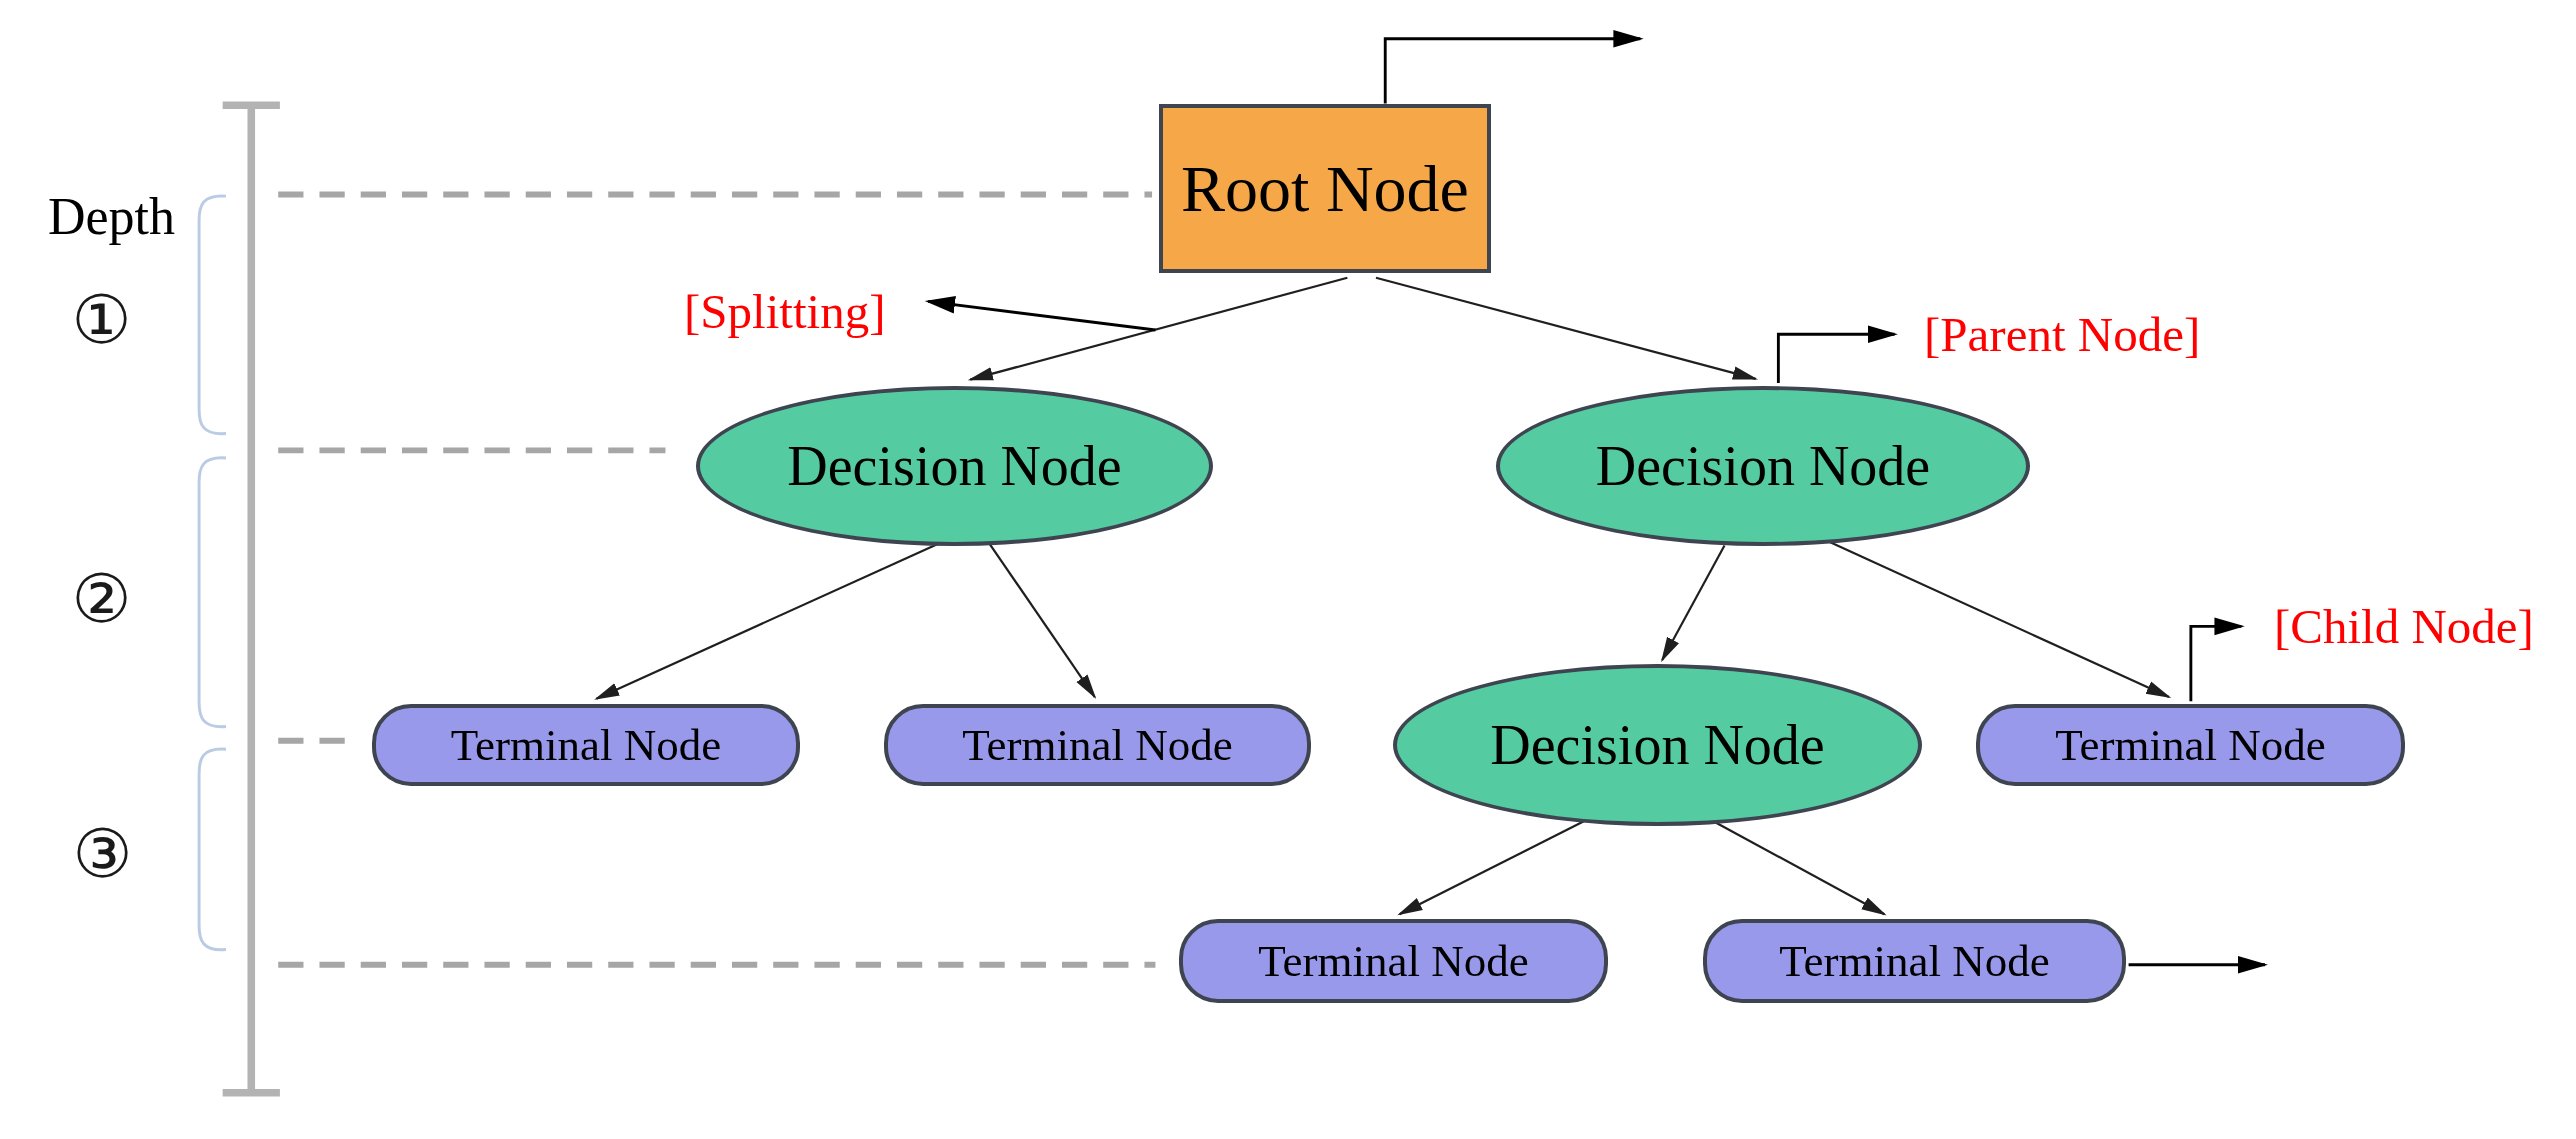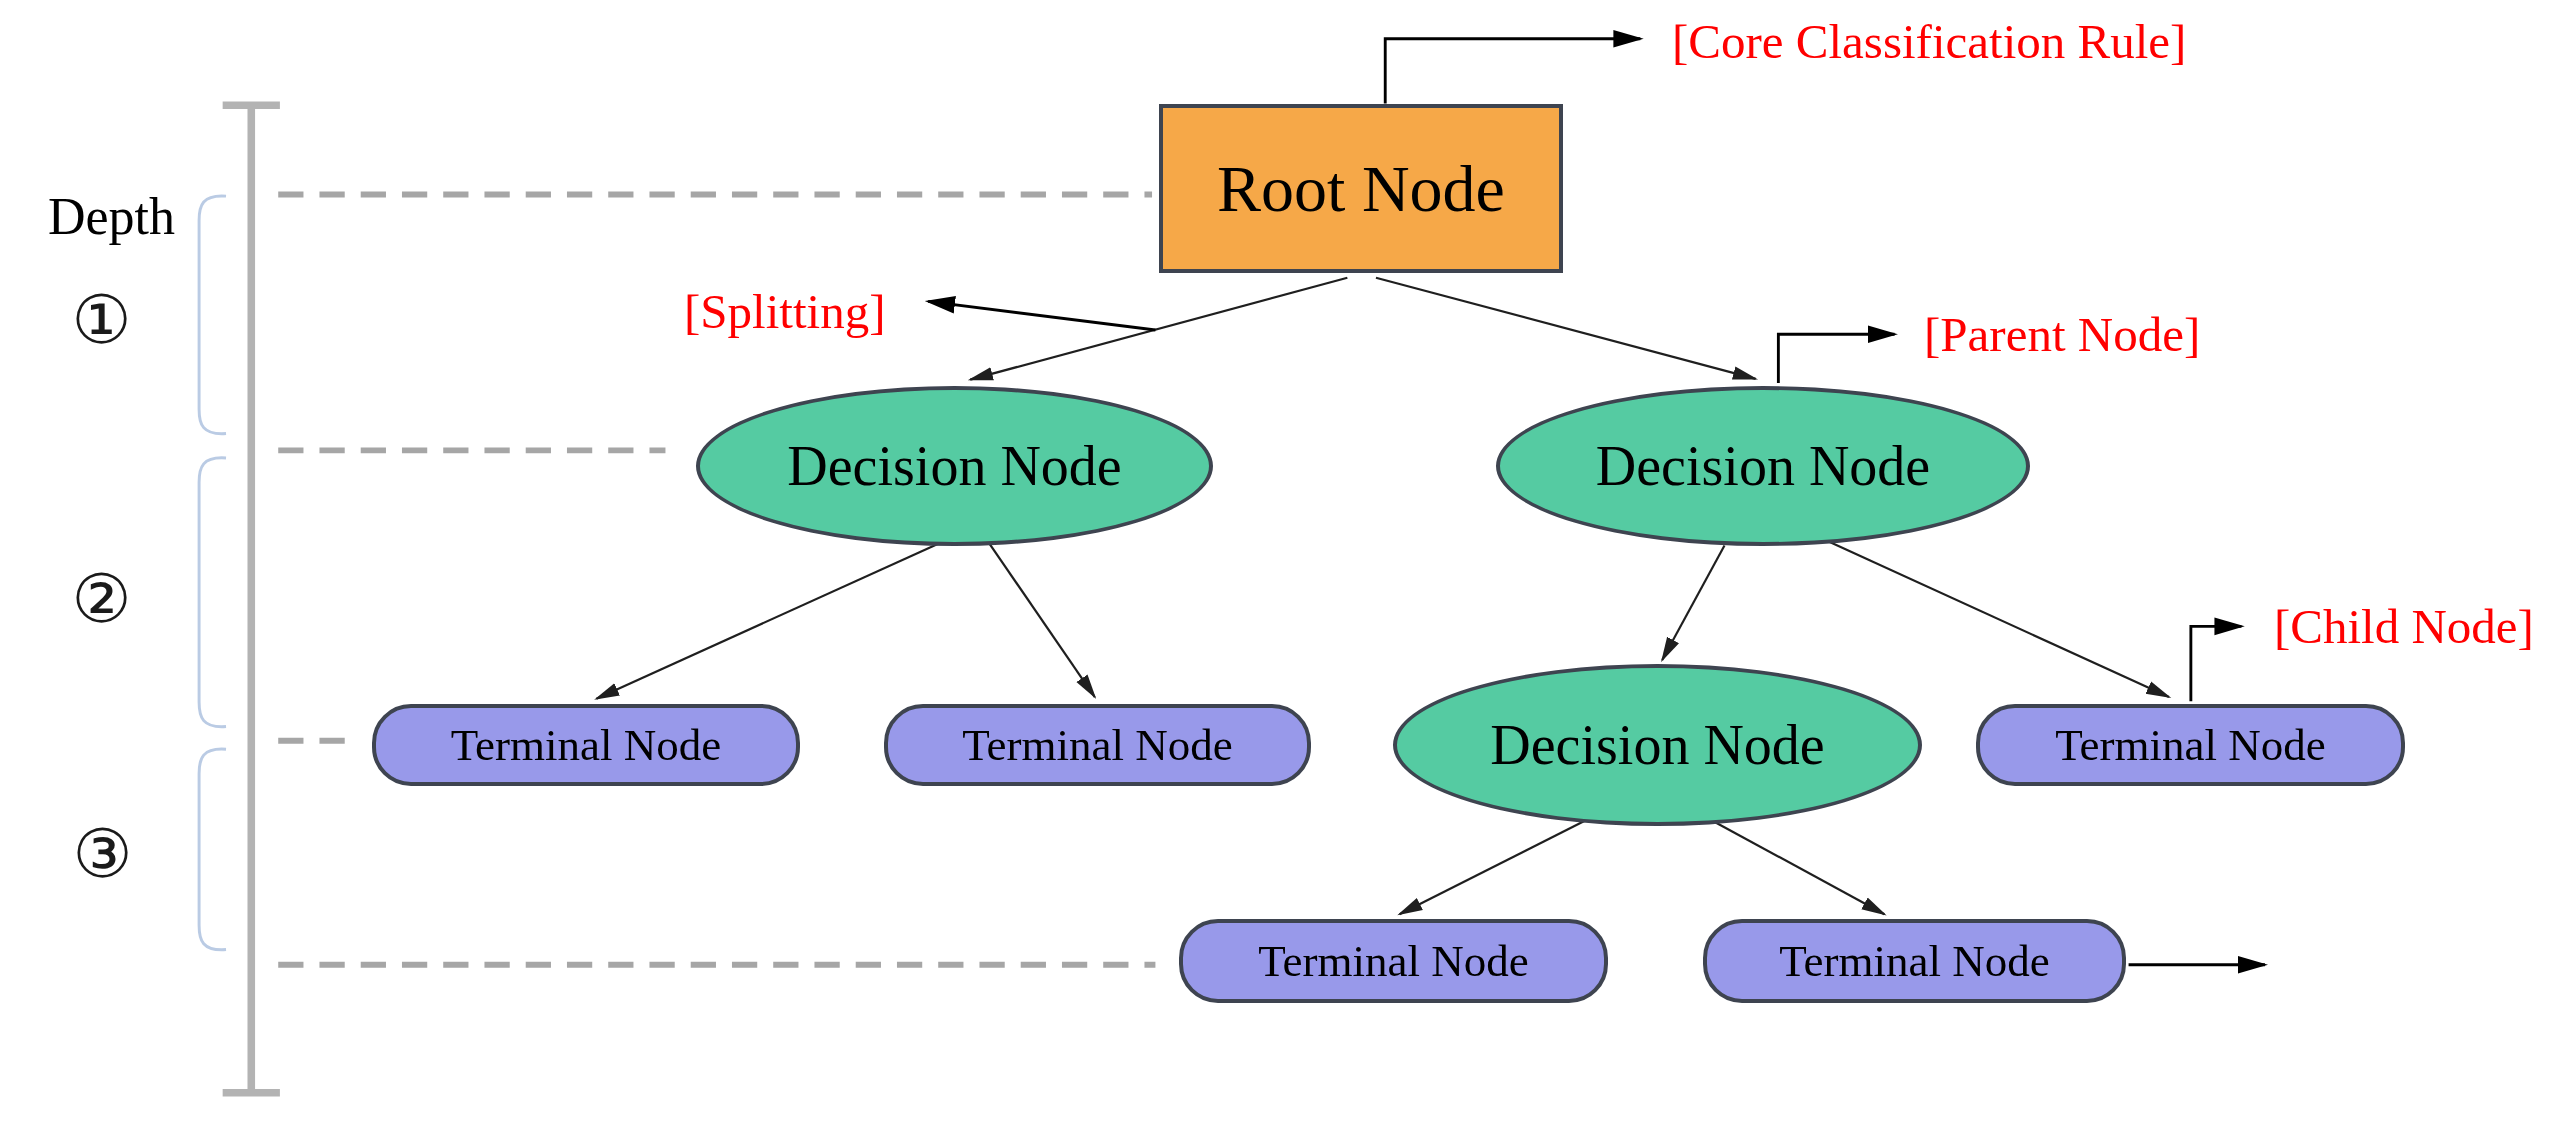--- a/index.html
+++ b/index.html
@@ -116,21 +116,21 @@
       <path class="ann" d="M2602,833 L2602,744 L2662,744" marker-end="url(#arrow-big)"></path>
       <path class="ann" d="M2528,1146 L2690,1146" marker-end="url(#arrow-big)"></path>
     </g>
   </svg>
 
   <div class="depth-title">Depth</div>
   <div class="circled" style="left:55px; top:274px;">①</div>
   <div class="circled" style="left:55px; top:553px;">②</div>
   <div class="circled" style="left:56px; top:808px;">③</div>
 
-  <div class="node rect" style="left:1159px; top:104px; width:404px; height:169px;">
+  <div class="node rect" style="left:1159px; top:104px; width:332px; height:169px;">
     <span>Root Node</span>
   </div>
 
   <div class="node ellipse" style="left:696px; top:386px; width:517px; height:160px;">
     <span>Decision Node</span>
   </div>
 
   <div class="node ellipse" style="left:1496px; top:386px; width:534px; height:160px;">
     <span>Decision Node</span>
   </div>
@@ -152,21 +152,20 @@
   </div>
 
   <div class="node pill" style="left:1179px; top:919px; width:429px; height:84px;">
     <span>Terminal Node</span>
   </div>
 
   <div class="node pill" style="left:1703px; top:919px; width:423px; height:84px;">
     <span>Terminal Node</span>
   </div>
 
-  <div class="red-label" style="left:1672px; top:15px;">[Core Classification Rule]</div>
 
   <div class="red-label" style="left:684px; top:285px;">[Splitting]</div>
 
   <div class="red-label" style="left:1924px; top:308px;">[Parent Node]</div>
 
   <div class="red-label" style="left:2274px; top:600px;">[Child Node]</div>
 
 
 </div>
 

